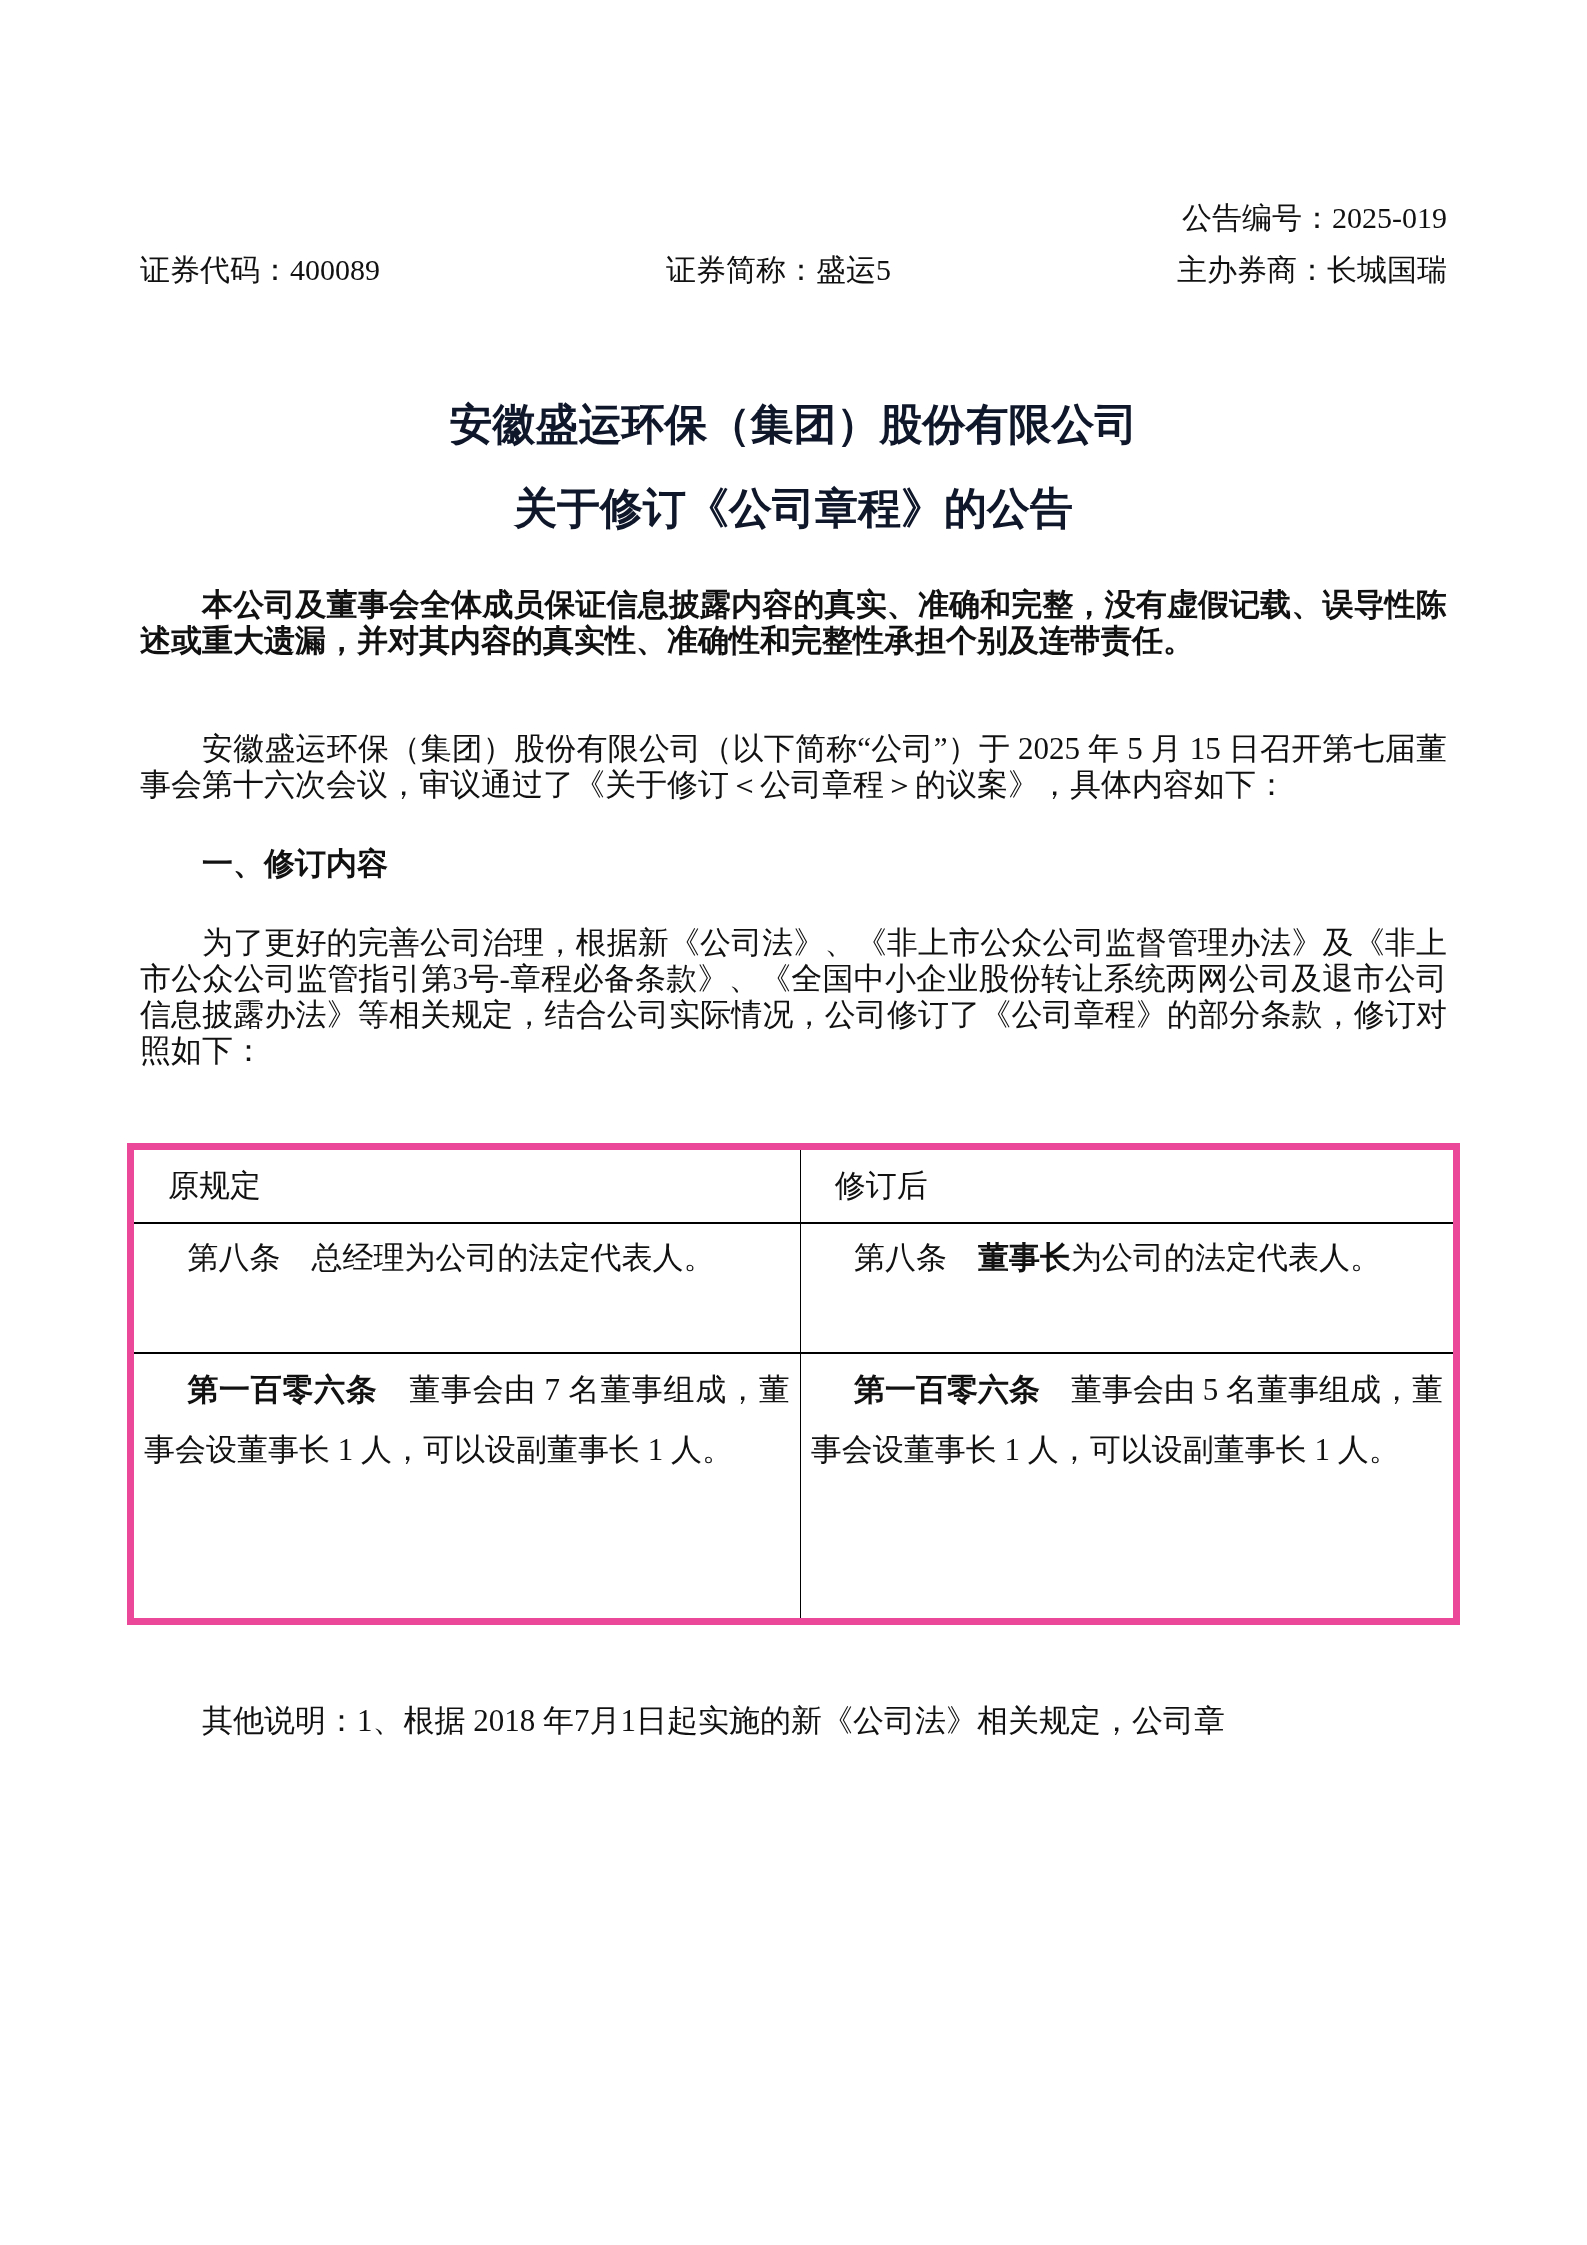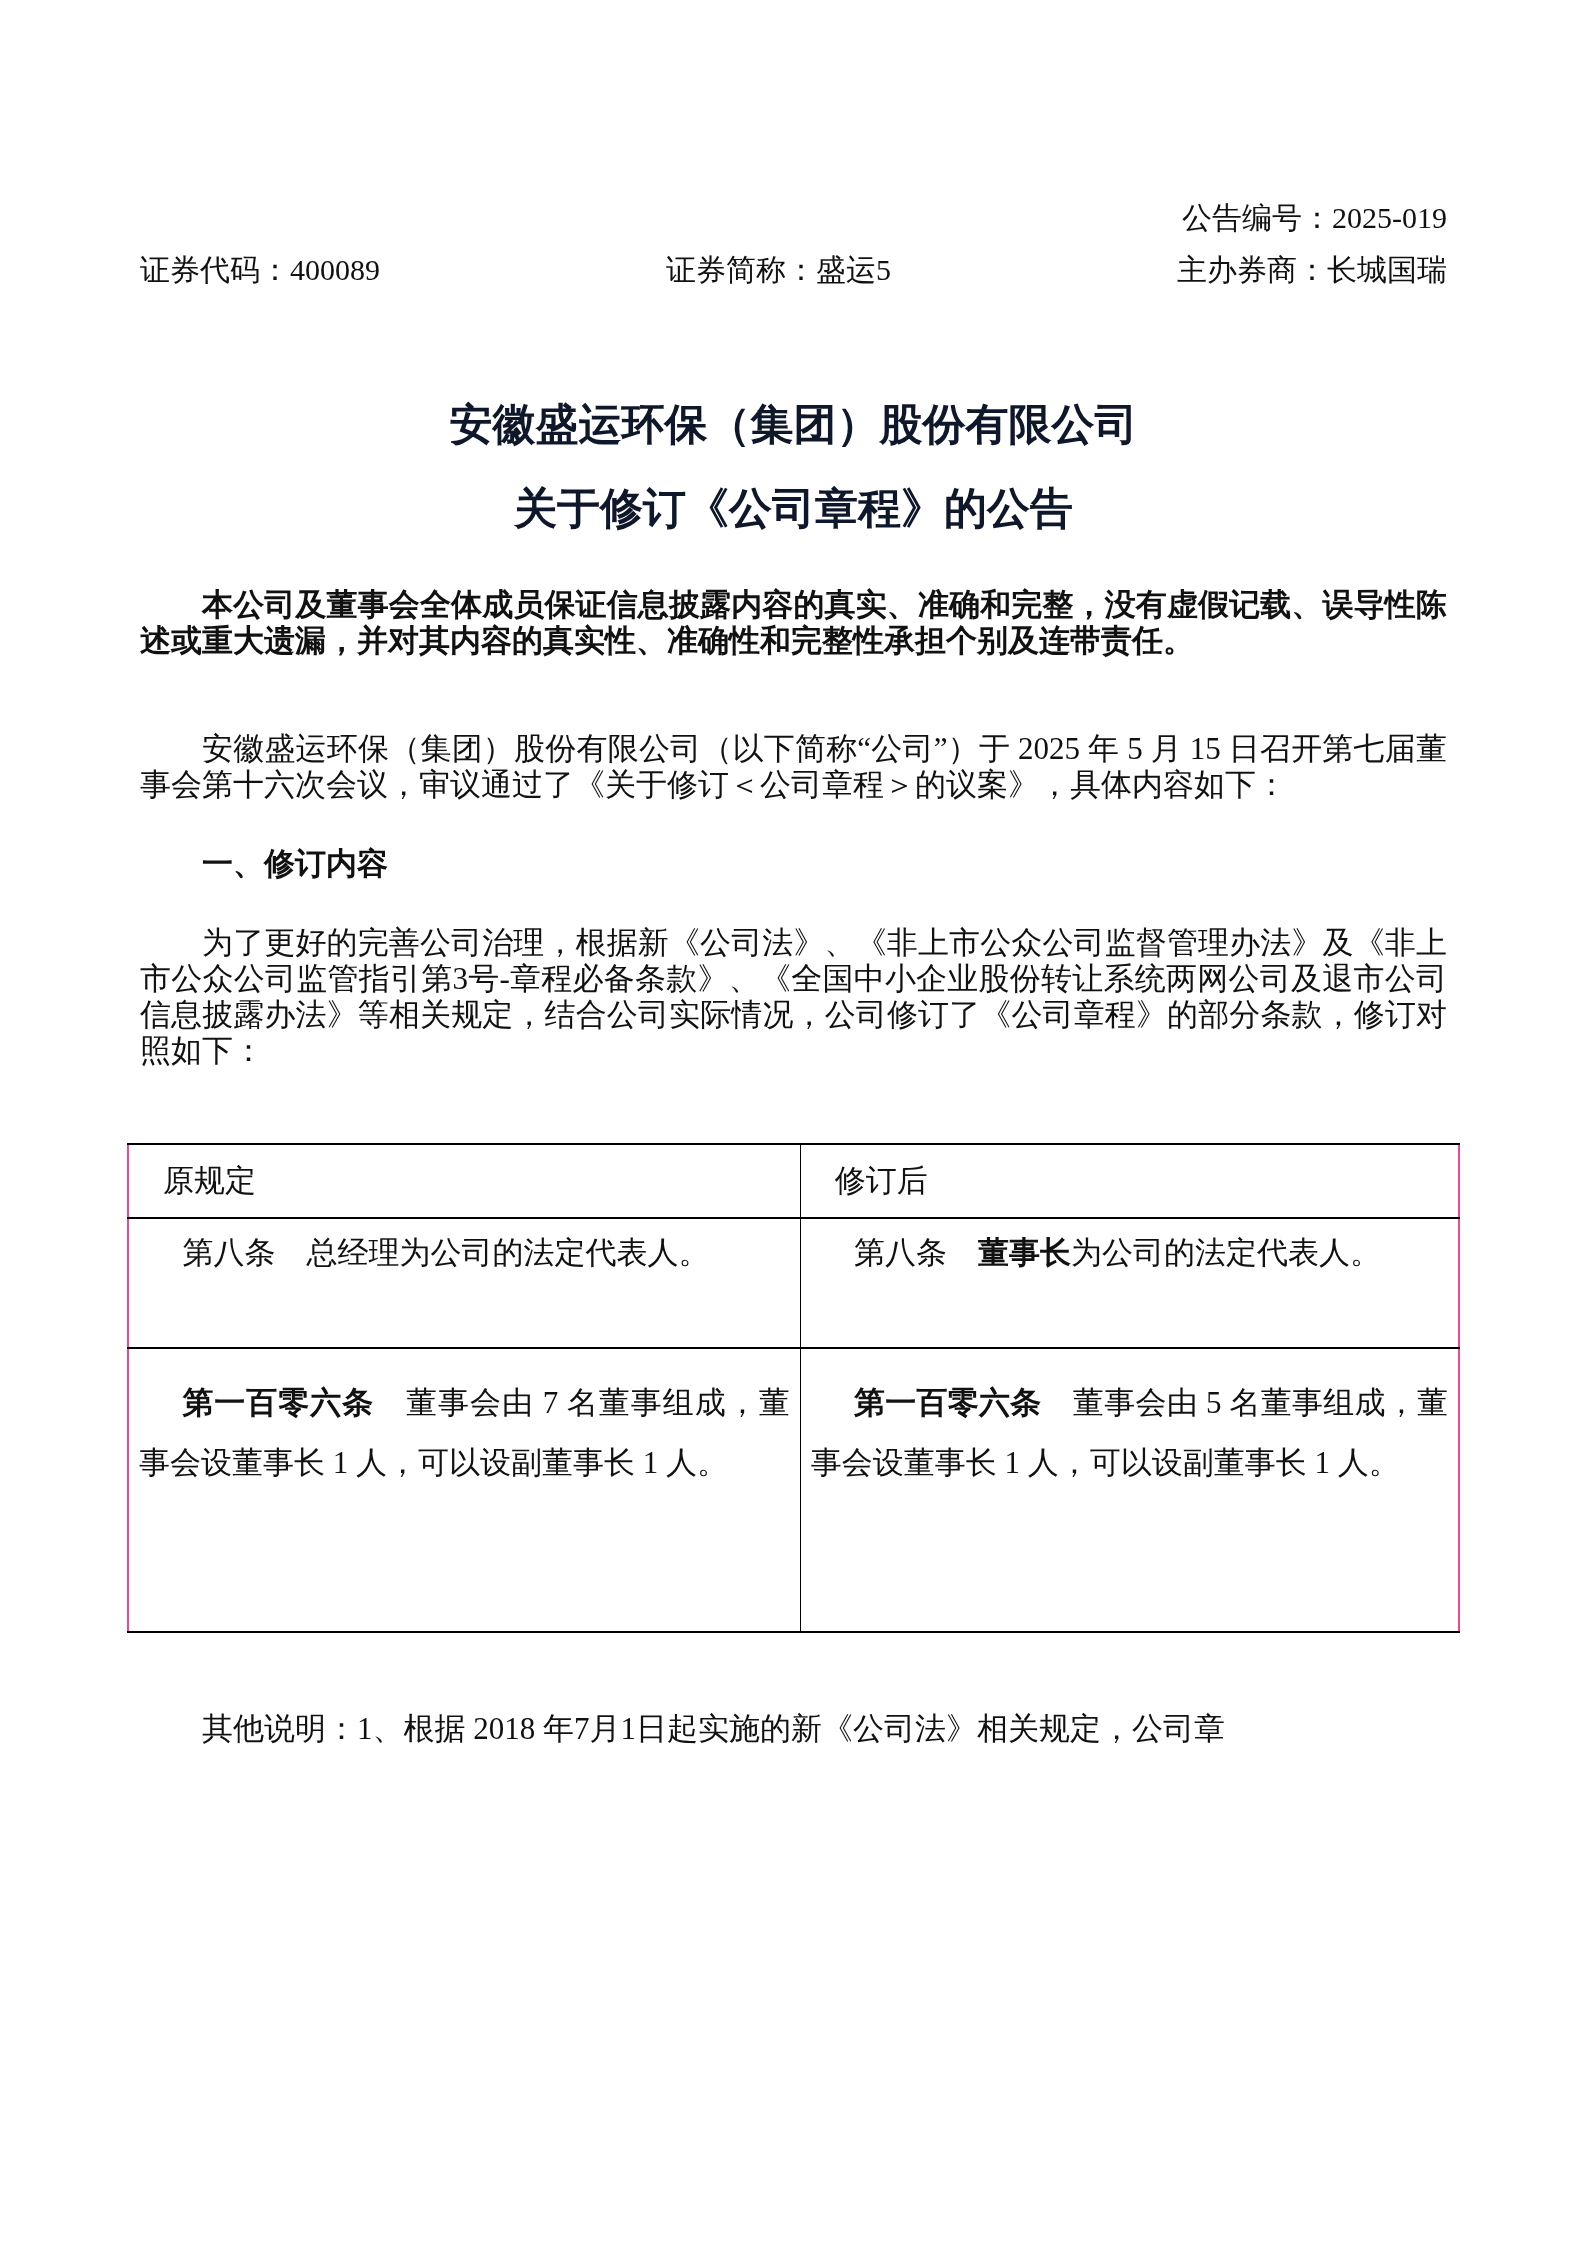--- a/index.html
+++ b/index.html
@@ -17,26 +17,26 @@
 
   .title-block{margin-top:95px;text-align:center;font-weight:bold;font-size:43px;line-height:84px;}
 
   .para{font-size:31px;line-height:36px;text-align:justify;text-indent:2em;}
   .para-declaration{margin-top:36px;font-weight:bold;}
   .para-intro{margin-top:72px;}
   .section-heading{margin-top:0;font-size:31px;line-height:60px;font-weight:bold;text-indent:2em;}
   .para-body{margin-top:25px;}
 
   table.revision{border-collapse:collapse;width:calc(100% + 26px);margin-left:-13px;
-    margin-top:74px;table-layout:fixed;border:2px solid #ec4899;}
+    margin-top:74px;table-layout:fixed;border:7px solid #ec4899;}
   table.revision td{border:1px solid #000;border-top-width:2px;border-bottom-width:2px;
     font-size:31px;line-height:60px;vertical-align:top;padding:0 10px;}
   tr.t-head td{height:72px;vertical-align:middle;padding-left:34px;text-indent:0;}
   tr.t-row1 td{height:124px;padding-top:4px;text-indent:1.4em;text-align:justify;}
-  tr.t-row2 td{height:258px;padding-top:24px;text-indent:1.4em;text-align:justify;}
+  tr.t-row2 td{height:258px;padding-top:6px;text-indent:1.4em;text-align:justify;}
 
   .para-note{margin-top:78px;}
   b{font-weight:bold;}
 </style>
 </head>
 <body>
 
 <div class="page">
 
   <div class="announce-no">公告编号：2025-019</div>

